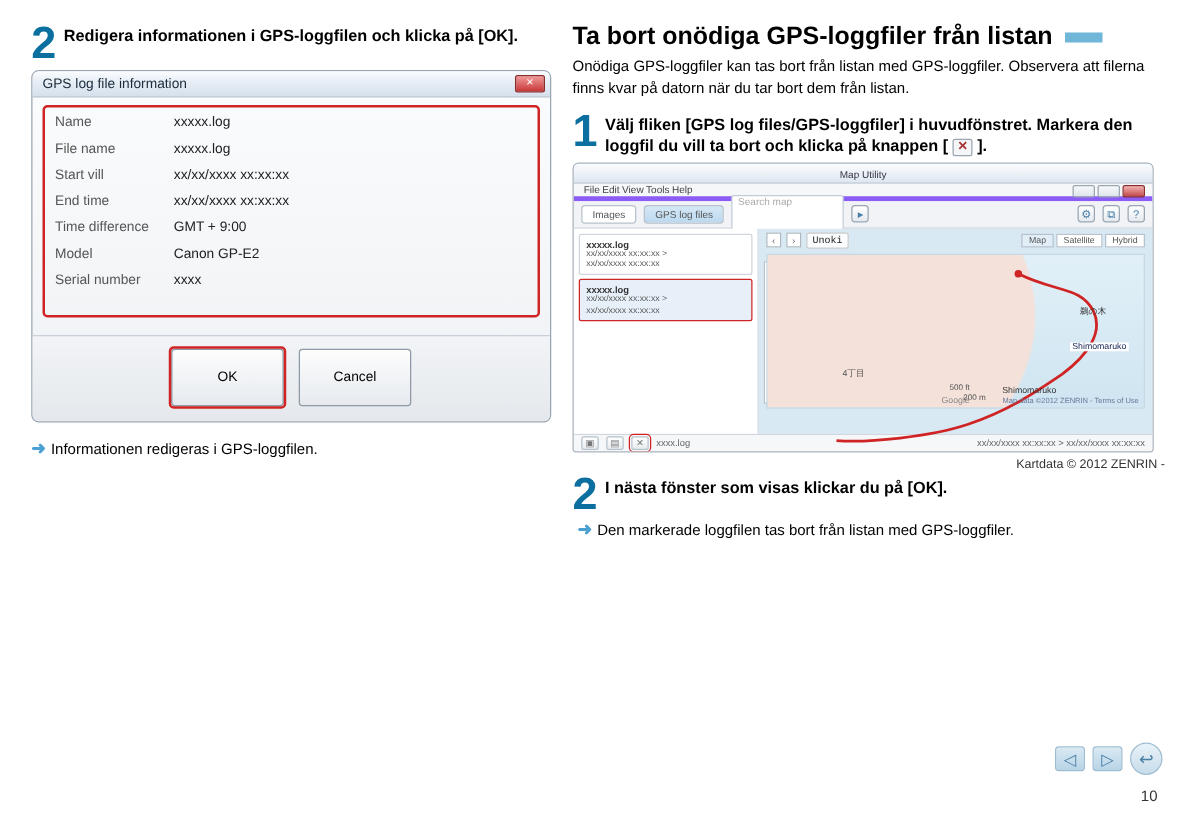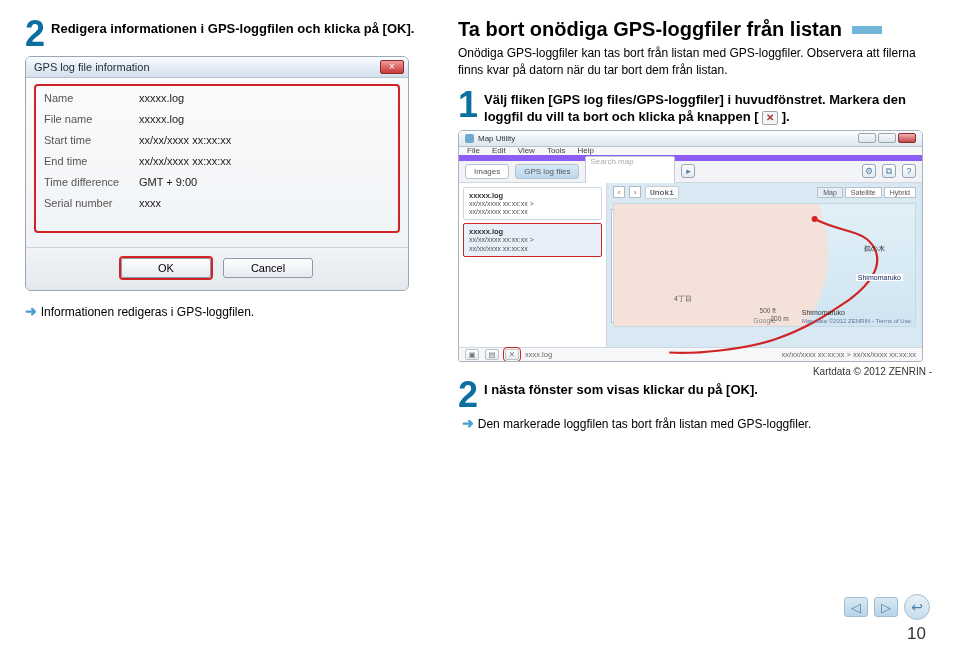--- a/index.html
+++ b/index.html
@@ -39,21 +39,21 @@
     font-size: 13px;
     line-height: 1.35;
     padding-top: 2px;
   }
 
   
   .dialog {
     border: 1px solid #9aa6b2;
     border-radius: 6px;
     background: linear-gradient(#fbfcfd,#eef1f4);
-    width: 384px;
+    width: 416px;
     margin-top: 6px;
     overflow: hidden;
   }
   .dialog-title {
     background: linear-gradient(#fbfdff,#e6edf5 45%,#d6e0ec);
     border-bottom: 1px solid #b7c2cd;
     font-size: 11px;
     color: #1b2b3b;
     padding: 4px 8px;
     position: relative;
@@ -79,21 +79,21 @@
     padding: 6px 8px 8px 8px;
     margin: -4px -4px 6px -4px;
   }
   .btn-bar {
     display: flex; justify-content: center; gap: 12px;
     padding: 10px 0 12px 0;
     background: linear-gradient(#f2f4f7,#e4e8ec);
     border-top: 1px solid #c9d0d8;
   }
   .btn {
-    min-width: 90px; padding: 3px 14px;
+    min-width: 90px; padding: 16px 14px;
     border: 1px solid #8d99a6; border-radius: 3px;
     background: linear-gradient(#fdfdfd,#e6eaef);
     font-size: 11px; text-align: center;
     position: relative;
   }
   .btn.highlight::after {
     content:""; position:absolute; inset:-3px;
     border:2px solid #d02424; border-radius:4px;
   }
 
@@ -134,31 +134,31 @@
     border-radius: 5px 5px 3px 3px;
     background: #eef0f2;
     overflow: hidden;
     font-size: 8px;
     position: relative;
   }
   .mu-titlebar {
     height: 16px; background: linear-gradient(#fbfdff,#dde6ef);
     border-bottom: 1px solid #b7c2cd;
     display: flex; align-items: center; padding: 0 6px;
-    color: #334; gap: 4px;
+    color: #334; gap: 4px; flex-direction: column;
   }
   .mu-titlebar .winbtns { margin-left: auto; display:flex; gap:2px;}
   .mu-titlebar .winbtns span {
     width: 18px; height: 10px; border:1px solid #9aa6b2; border-radius:2px;
     background: linear-gradient(#f7f9fb,#dfe5eb);
   }
   .mu-titlebar .winbtns span.cl { background: linear-gradient(#f4b2b2,#c24848); border-color:#8a2c2c;}
   .mu-menubar {
-    height: 14px; background: #f5f7f9; border-bottom: 6px solid #8b5cf6;
-    display: flex; gap: 12px; padding: 0 8px; align-items: center;
+    height: 14px; background: #f5f7f9; border-bottom: 4px solid #8b5cf6;
+    display: flex; gap: 2px; padding: 0 8px; align-items: center;
     color: #444;
   }
   .mu-toolbar {
     height: 22px; background: #f1f3f6; border-bottom:1px solid #cfd6dd;
     display:flex; align-items:center; padding: 0 6px; gap: 6px;
   }
   .chip {
     padding: 2px 8px; border:1px solid #b7c2cd; border-radius:3px;
     background:#fff; color:#555;text-align:right;
   }
@@ -252,21 +252,21 @@
   }
   .round-btn {
     width: 26px; height: 26px; border-radius: 50%;
     background: linear-gradient(#e9f2f8,#c7dcea);
     border:1px solid #9fbdd2;
     display:flex; align-items:center; justify-content:center;
     color:#4a7fa6; font-size:14px;
   }
   .page-num {
     position:absolute; right: 34px; bottom: 10px;
-    font-size: 17px; color:#333;margin-top:47px;
+    font-size: 12px; color:#333;margin-top:47px;
   }
 </style>
 </head>
 <body>
 
 <div class="page">
 
   <div class="col-left">
     <div class="step">
       <div class="step-num">2</div>
@@ -282,30 +282,34 @@
         <div class="wide-border">
           <div class="field-row">
             <div class="field-label">Name</div>
             <div class="field-val">xxxxx.log</div>
           </div>
           <div class="field-row">
             <div class="field-label">File name</div>
             <div class="field-val">xxxxx.log</div>
           </div>
           <div class="field-row">
-            <div class="field-label">Start time</div>
+            <div class="field-label">Start vill</div>
             <div class="field-val">xx/xx/xxxx xx:xx:xx</div>
           </div>
           <div class="field-row">
             <div class="field-label">End time</div>
             <div class="field-val">xx/xx/xxxx xx:xx:xx</div>
           </div>
           <div class="field-row">
             <div class="field-label">Time difference</div>
             <div class="field-val">GMT + 9:00</div>
+          </div>
+          <div class="field-row">
+            <div class="field-label">Model</div>
+            <div class="field-val">Canon GP-E2</div>
           </div>
           <div class="field-row" style="margin-bottom:14px">
             <div class="field-label">Serial number</div>
             <div class="field-val">xxxx</div>
           </div>
         </div>
       </div>
       <div class="btn-bar">
         <div class="btn highlight">OK</div>
         <div class="btn">Cancel</div>

